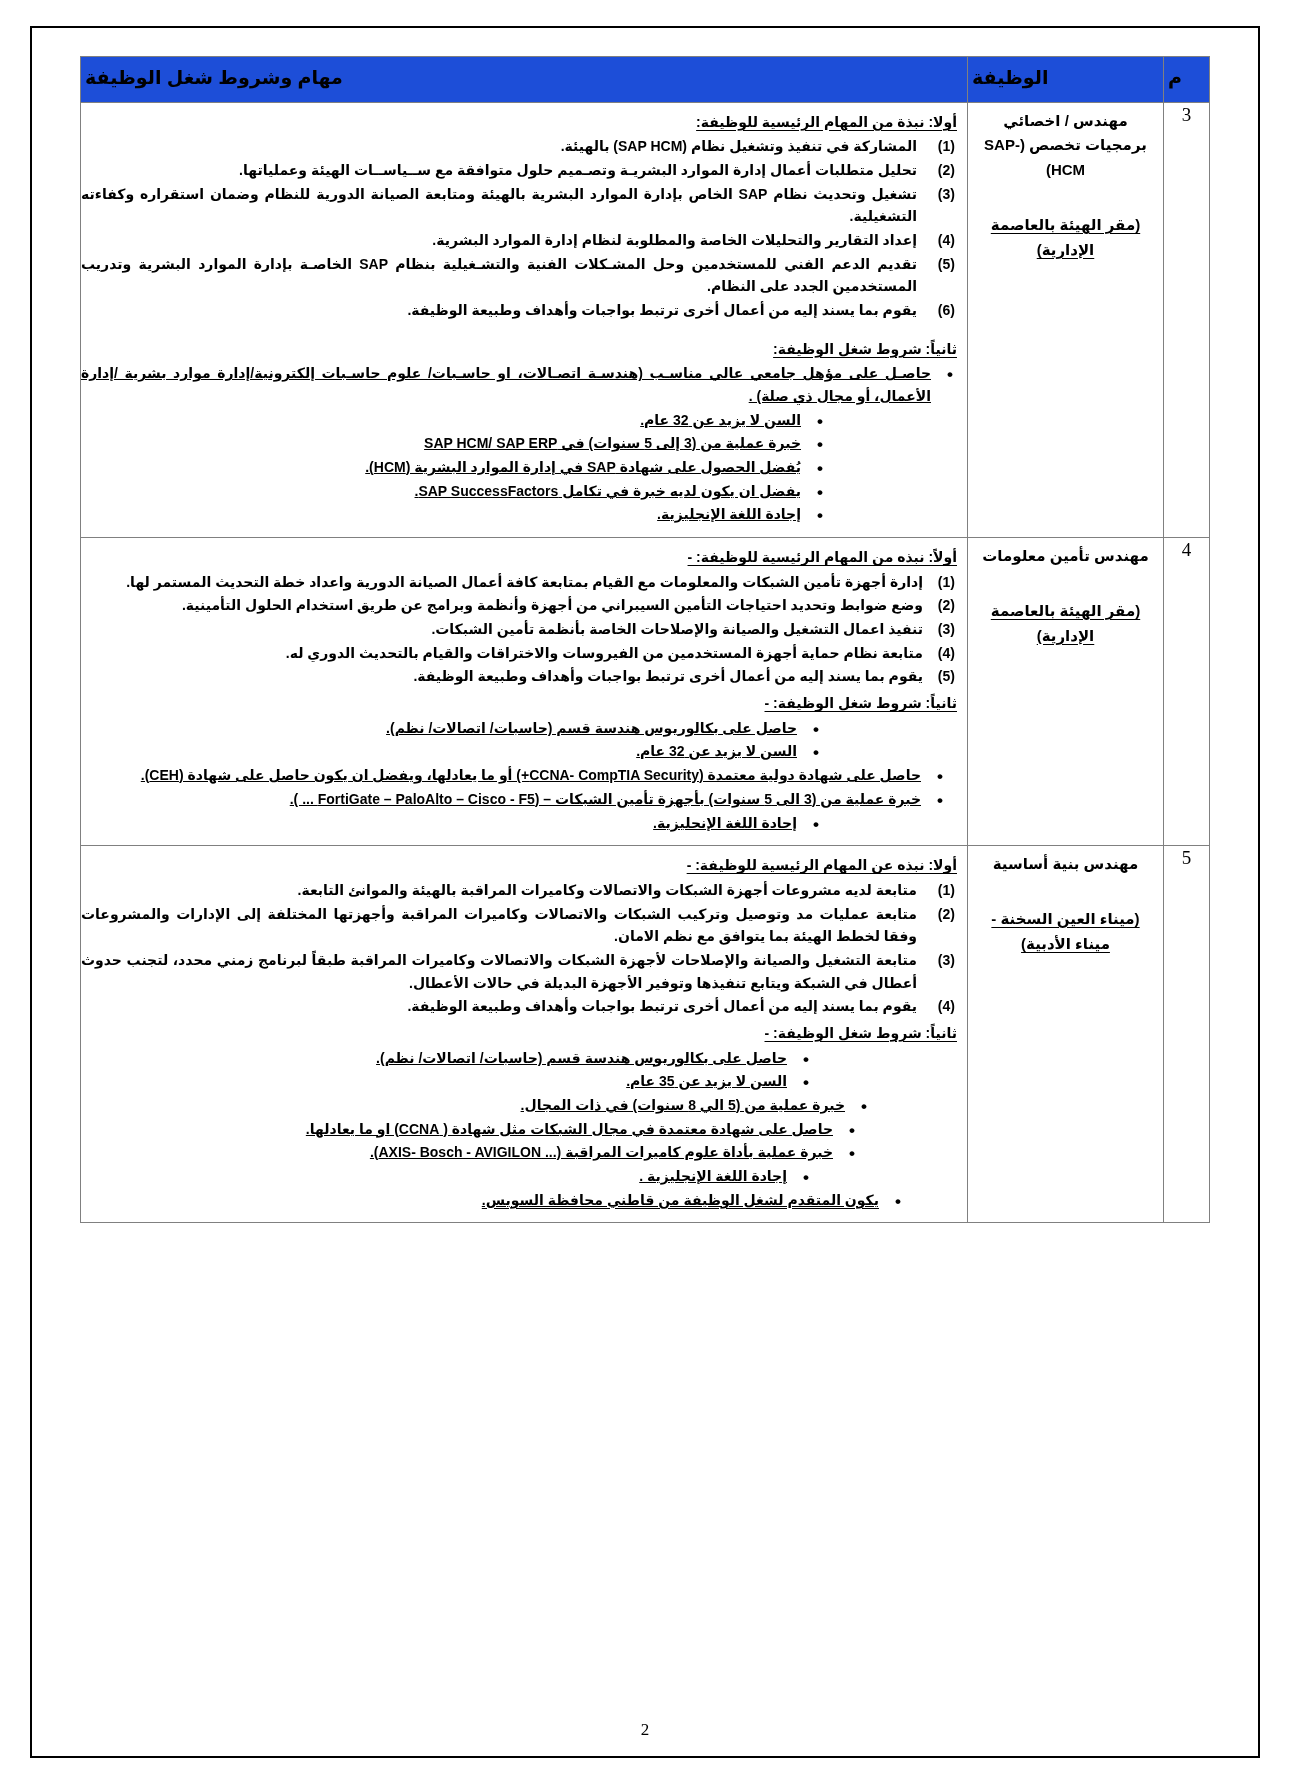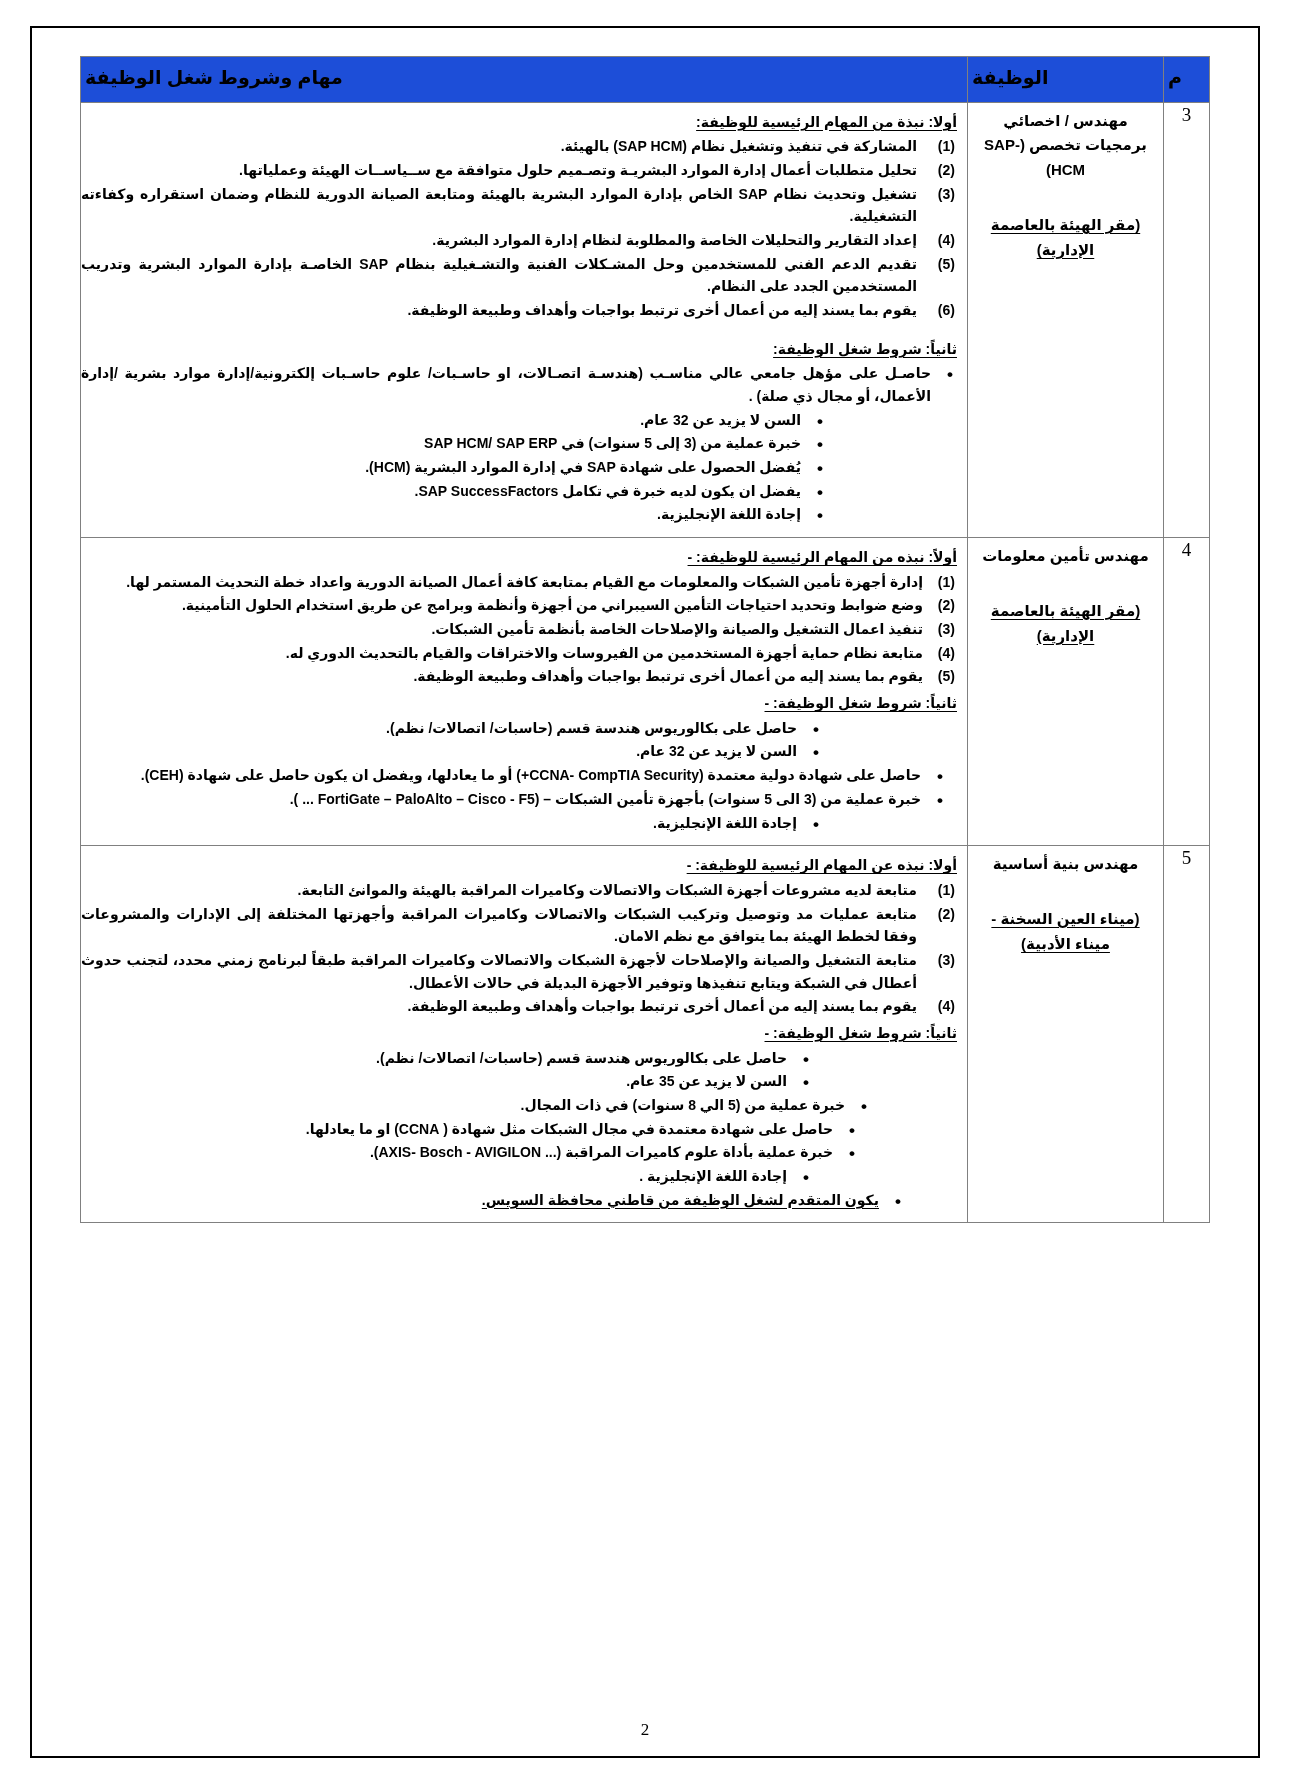--- a/index.html
+++ b/index.html
@@ -139,20 +139,21 @@
     padding-right: 34px;
   }
   ol.num-list.tight-marker > li .marker {
     width: 30px;
   }
 
   ul.bullets {
     list-style: none;
     margin: 0;
     padding: 0;
+    text-decoration: underline;
   }
   ul.bullets > li {
     position: relative;
     padding-right: 26px;
     margin: 0 0 1px 0;
     text-align: justify;
     text-align-last: right;
   }
   ul.bullets > li::before {
     content: "\2022";

